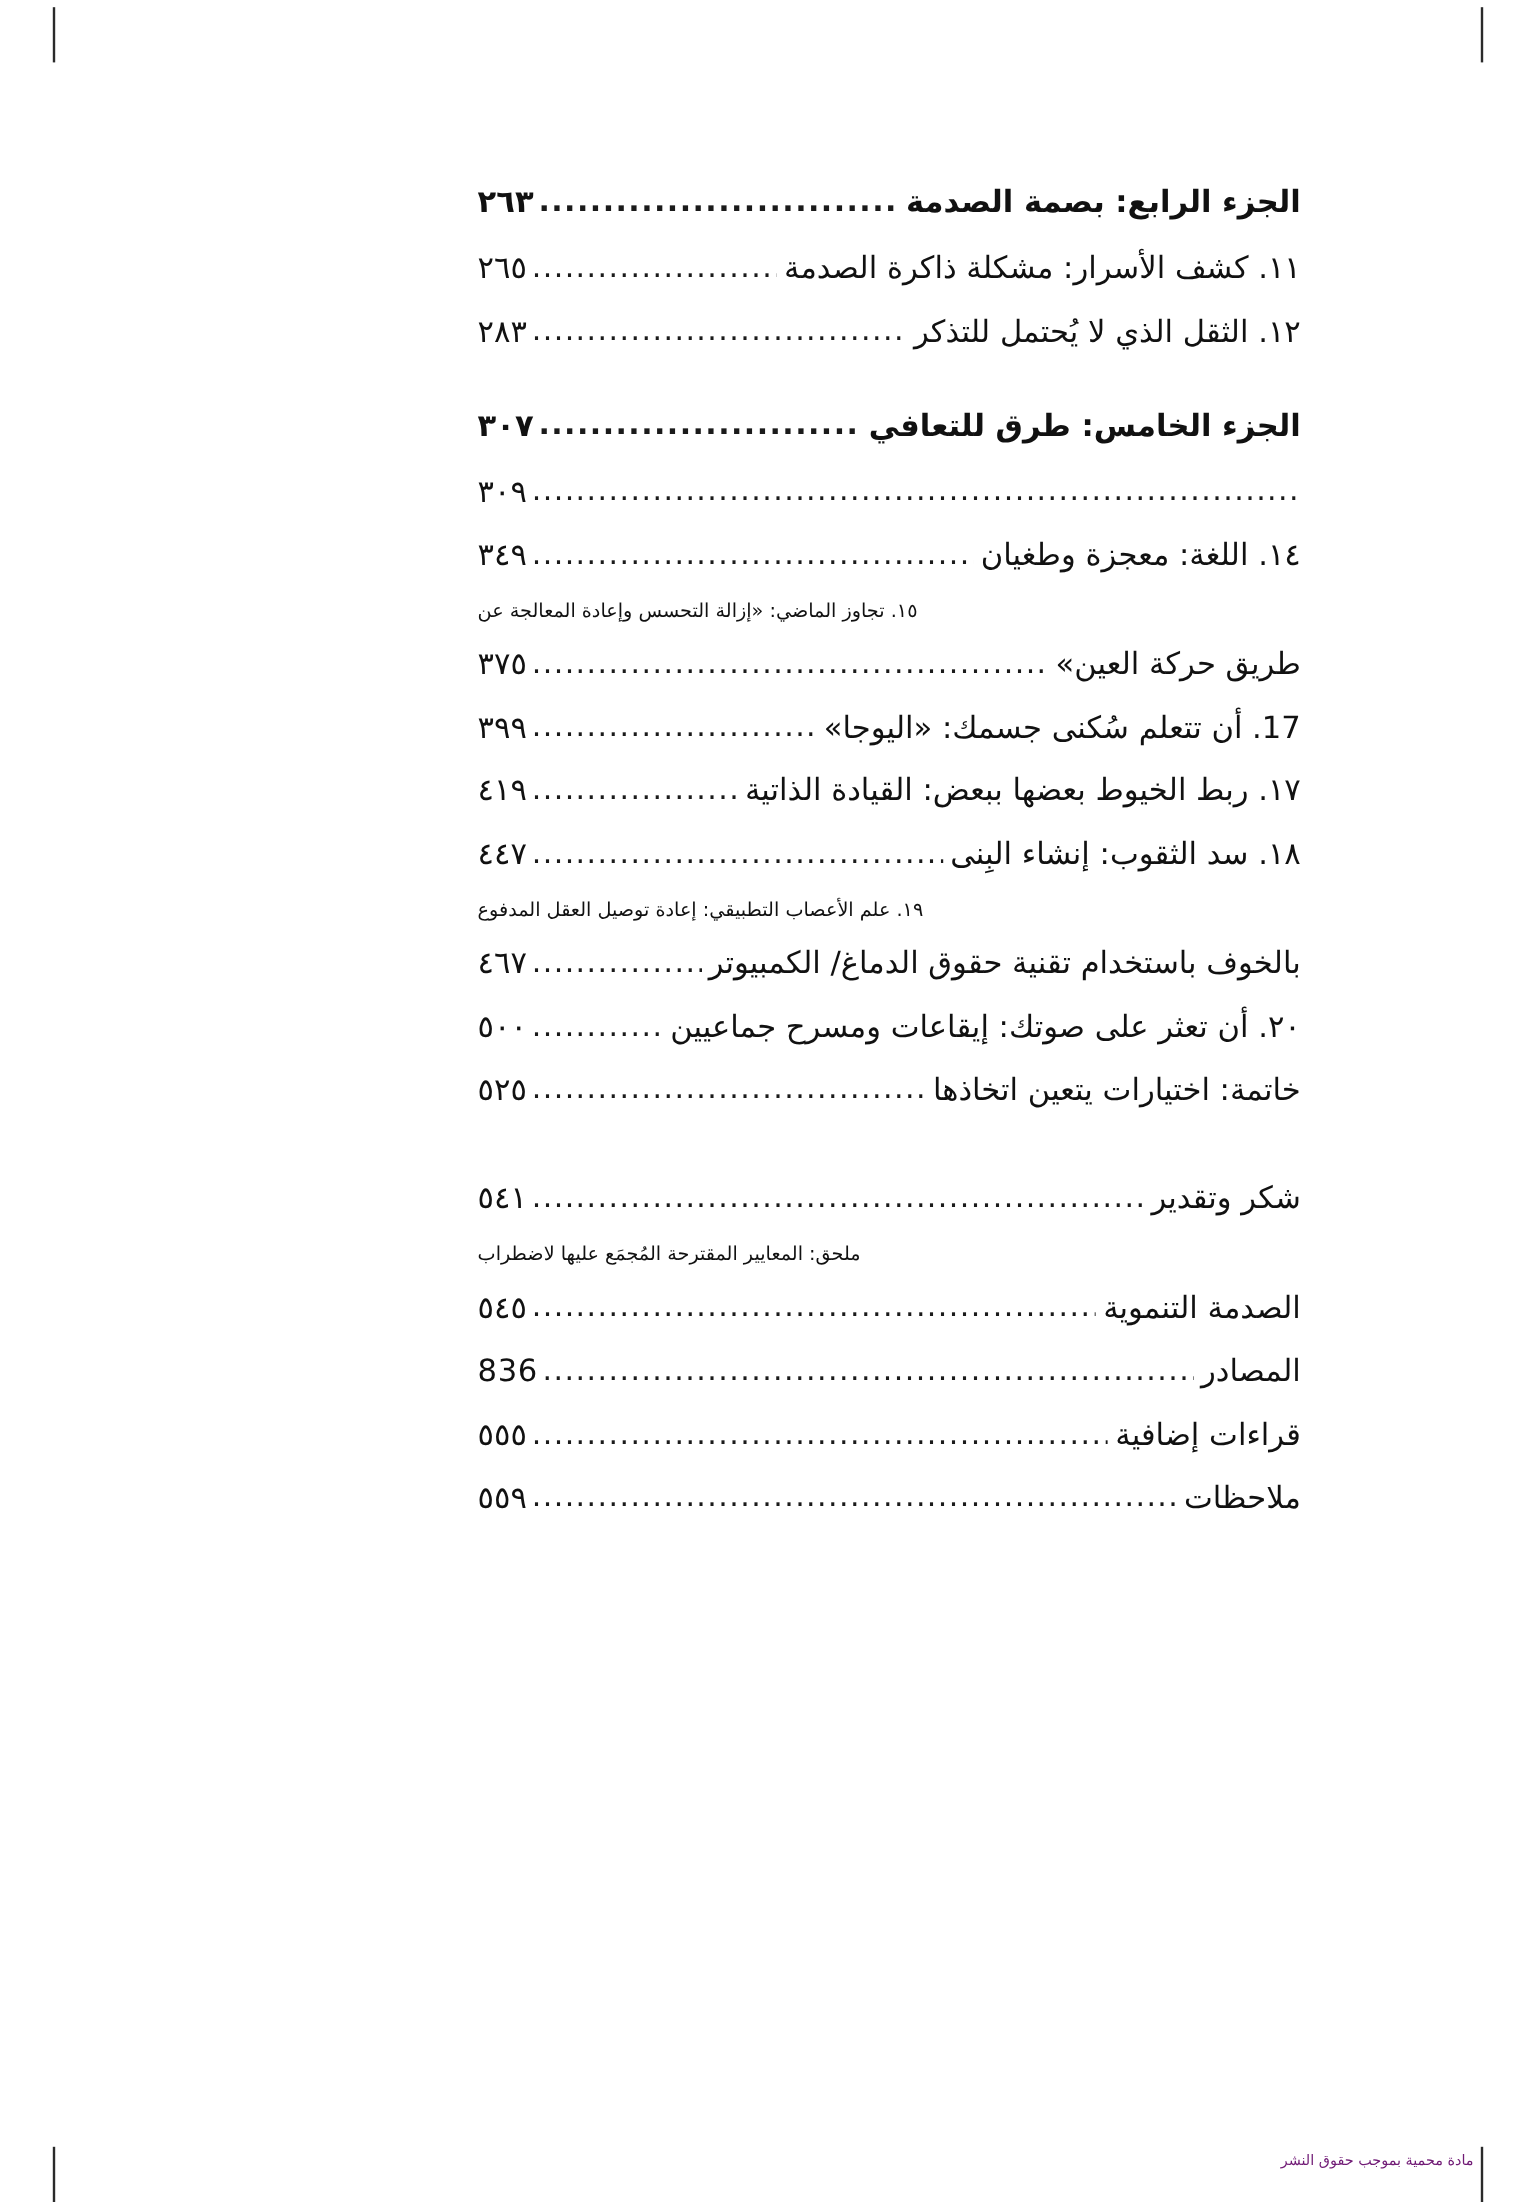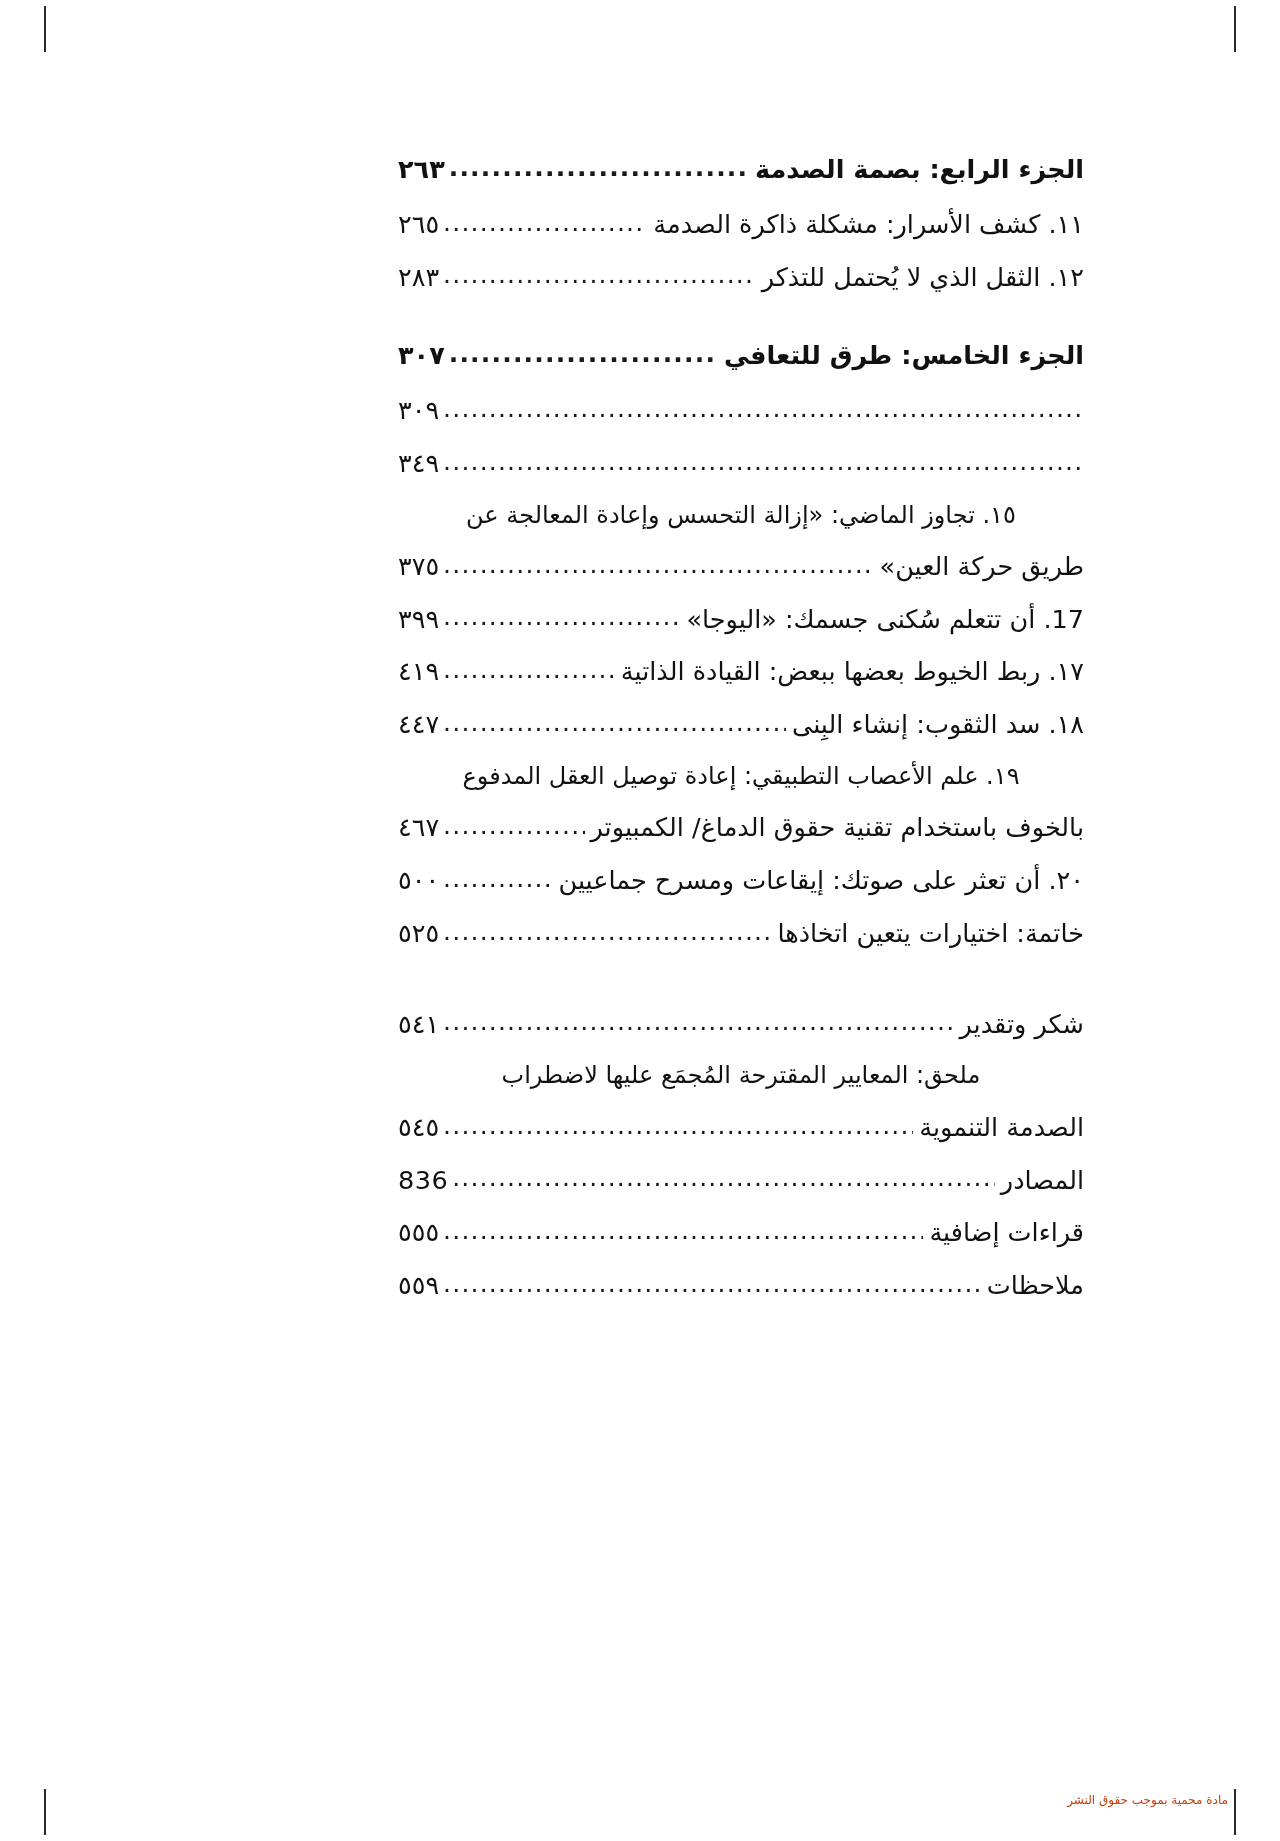--- a/index.html
+++ b/index.html
@@ -81,34 +81,34 @@
     letter-spacing: 0.5px;
     text-align: center;
   }
 
   
   .toc-wrap {
     width: 100%;
     margin-bottom: 14px;
   }
   .toc-wrap .wrap-line1 {
-    font-size: 24px;
+    font-size: 16px;
     line-height: 1.52;
-    text-align: center;
+    text-align: left;
     white-space: nowrap;
     margin-bottom: 14px;
   }
 
   
   .watermark {
     position: absolute;
     bottom: 34px;
     right: 52px;
     font-size: 12px;
-    color: #c2410c;
+    color: #701a75;
     direction: rtl;
     letter-spacing: 0.3px;
   }
 </style>
 </head>
 <body>
 
 <div class="page">
 
   <div class="crop-mark crop-tl-v"></div>
@@ -135,20 +135,21 @@
       <div class="toc-row part gap-before">
         <span class="toc-label">الجزء الخامس: طرق للتعافي</span>
         <span class="toc-dots">....................................................................................................</span>
         <span class="toc-page">٣٠٧</span>
       </div>
       <div class="toc-row">
         <span class="toc-dots">....................................................................................................</span>
         <span class="toc-page">٣٠٩</span>
       </div>
       <div class="toc-row">
+        <span class="toc-label">١٤. اللغة: معجزة وطغيان</span>
         <span class="toc-dots">....................................................................................................</span>
         <span class="toc-page">٣٤٩</span>
       </div>
       <div class="toc-wrap">
         <div class="wrap-line1">١٥. تجاوز الماضي: «إزالة التحسس وإعادة المعالجة عن</div>
         <div class="toc-row" style="margin-bottom: 0px;">
           <span class="toc-label">طريق حركة العين»</span>
           <span class="toc-dots">....................................................................................................</span>
           <span class="toc-page">٣٧٥</span>
         </div>

